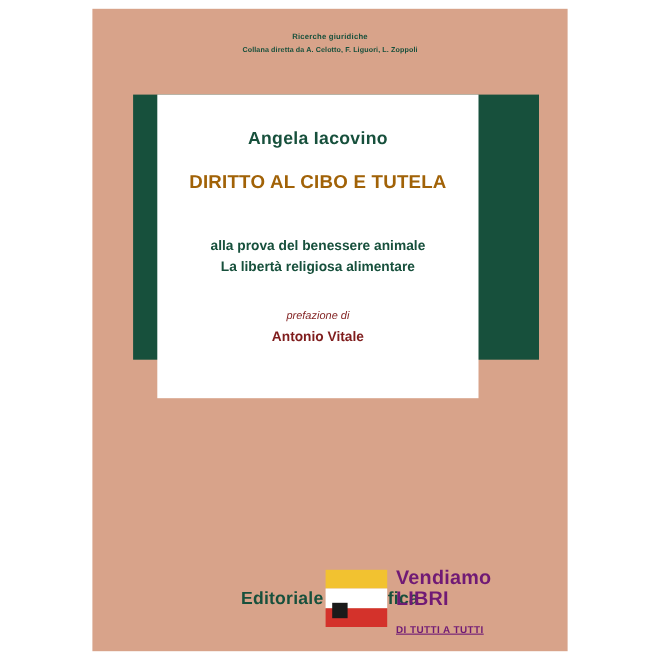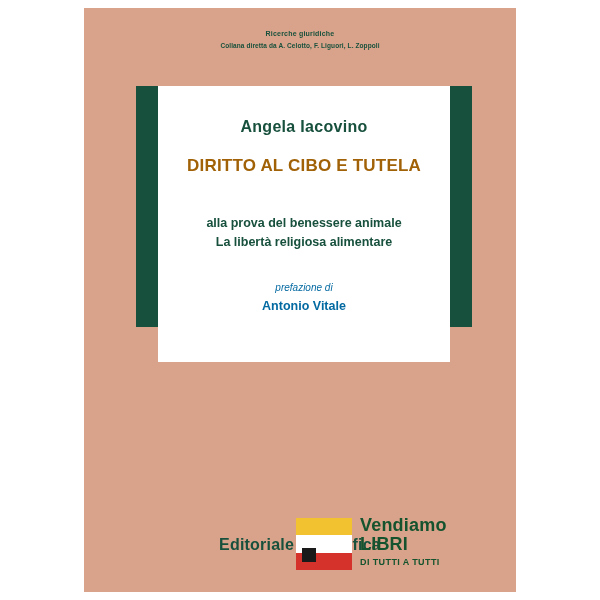--- a/index.html
+++ b/index.html
@@ -48,25 +48,26 @@
   }
   .series-sub {
     font-size: 6.5px;
     font-weight: bold;
     letter-spacing: 0.1px;
   }
 
   
   .green-panel {
     position: absolute;
-    left: 52px;
+    left: 37px;
     top: 78px;
     width: 336px;
     height: 241px;
     background: #17503c;
+    padding-left: 33px;
   }
   .white-field {
     position: absolute;
     left: 22px;
     top: 0px;
     width: 292px;
     height: 276px;
     background: #ffffff;
   }
 
@@ -110,21 +111,21 @@
     font-weight: bold;
     line-height: 19px;
   }
 
   .preface-block {
     position: absolute;
     left: 0;
     top: 196px;
     width: 292px;
     text-align: center;
-    color: #0369a1;
+    color: #7f1d1d;
   }
   .preface-label {
     font-size: 10px;
     font-style: italic;
     margin-bottom: 6px;
   }
   .preface-name {
     font-size: 12.5px;
     font-weight: bold;
   }
@@ -172,39 +173,40 @@
     top: 30px;
     width: 14px;
     height: 14px;
     background: #1a1a1a;
   }
   .wm-text {
     position: absolute;
     left: 64px;
     top: 0;
     width: 148px;
-    color: #14532d;
+    color: #701a75;
   }
   .wm-line1 {
     font-size: 18px;
     font-weight: bold;
     line-height: 19px;
     letter-spacing: 0.2px;
   }
   .wm-line2 {
     font-size: 18px;
     font-weight: bold;
     line-height: 19px;
     letter-spacing: 0.2px;
   }
   .wm-line3 {
     font-size: 9px;
     font-weight: bold;
     letter-spacing: 0.4px;
-    margin-top: 3px;
+    margin-top: 13px;
+    text-decoration: underline;
   }
 </style>
 </head>
 <body>
 
 <div class="page">
 
   <div class="cover">
 
     <div class="series-block">

